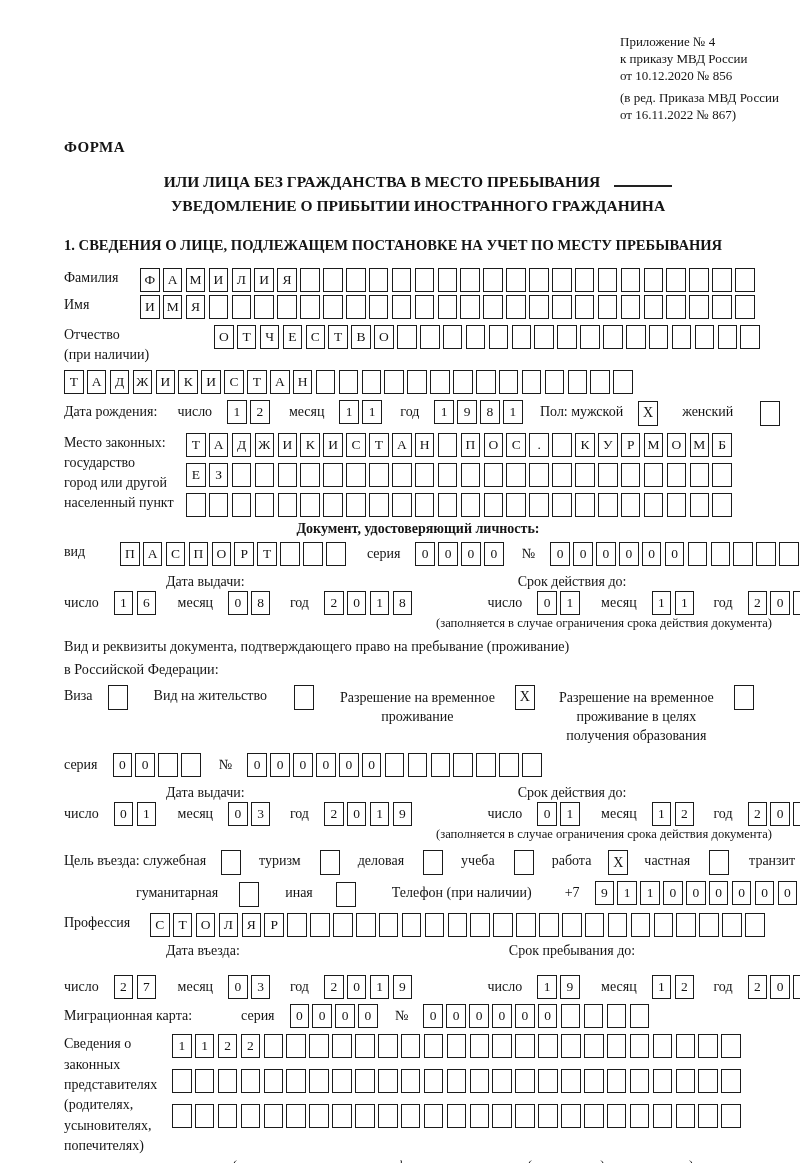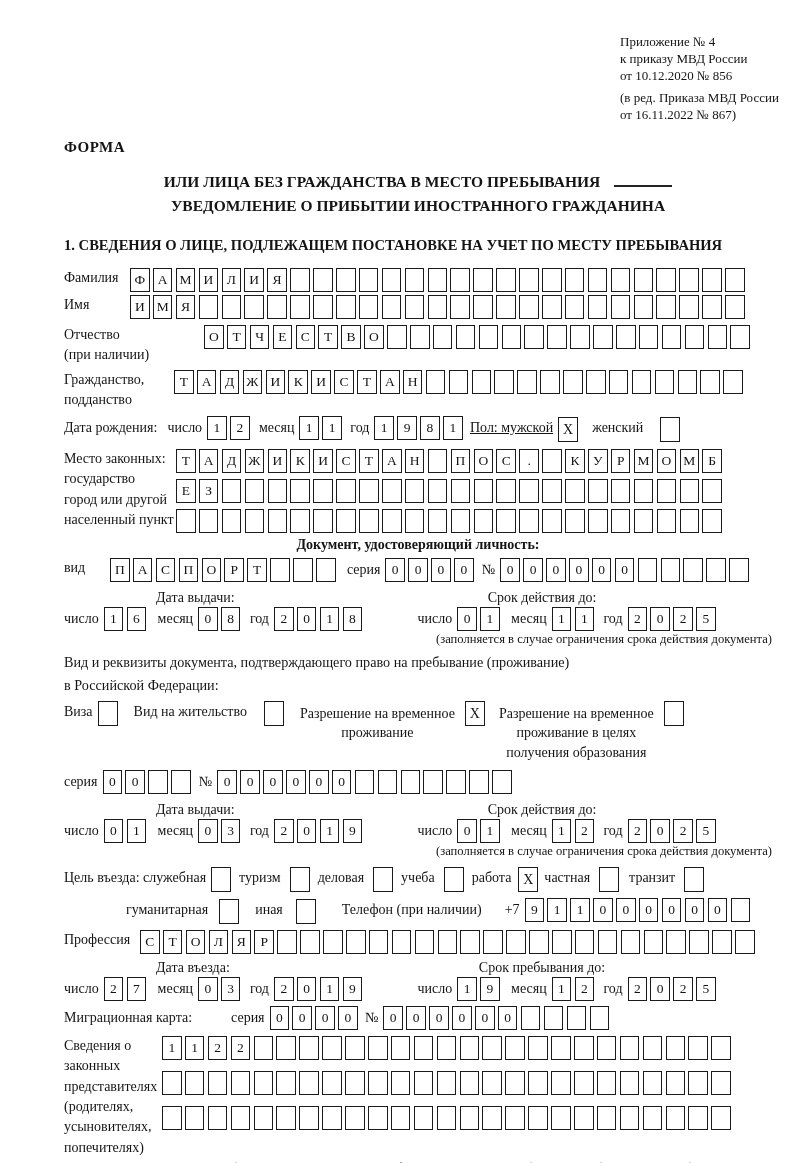--- a/index.html
+++ b/index.html
@@ -5,21 +5,21 @@
   html,body{margin:0;padding:0;background:#fff;}
   body{width:800px;height:1163px;overflow:hidden;font-family:"Liberation Serif","DejaVu Serif",serif;color:#141414;}
   .page{box-sizing:border-box;width:800px;height:1163px;padding:34px 28px 10px 64px;overflow:hidden;}
   .appendix{margin-left:556px;font-size:13px;line-height:1.3;white-space:nowrap;}
   .appendix .amend{margin-top:5px;}
   .forma{text-align:left;font-weight:bold;font-size:15px;margin-top:16px;padding-right:4px;letter-spacing:.5px;}
   .title{text-align:center;font-weight:bold;font-size:15.5px;line-height:1.5;margin-top:14px;}
   .tuline{display:inline-block;width:58px;border-bottom:2px solid #222;margin-left:14px;vertical-align:baseline;}
   .section{font-weight:bold;font-size:14.6px;margin-top:20px;}
   #formbody{margin-top:14px;}
-  .fline{display:flex;align-items:flex-start;flex-wrap:nowrap;margin-bottom:3px;}
+  .fline{display:flex;align-items:flex-start;flex-wrap:nowrap;margin-bottom:3px;gap:10px;}
   .lbl{font-size:14px;line-height:1.45;flex:none;white-space:nowrap;}
   .txt{font-size:14px;padding-top:4px;margin-right:5px;flex:none;white-space:nowrap;}
   .stack{font-size:14px;line-height:1.38;text-align:center;flex:none;padding-top:4px;white-space:nowrap;}
   .cellgrp{display:flex;flex:none;}
   .cell{box-sizing:border-box;flex:none;width:19.5px;height:24px;border:1.5px solid #1b1b1b;margin-right:3.4px;
         display:flex;align-items:center;justify-content:center;font-size:13.5px;background:#fff;}
   .cbx{box-sizing:border-box;flex:none;width:20px;height:25px;border:1.5px solid #1b1b1b;
        display:flex;align-items:center;justify-content:center;font-size:14px;background:#fff;margin-top:1px;}
   .gapseg{flex:none;}
   .cline{text-align:center;font-weight:bold;font-size:14px;margin:4px 0 5px 0;}
@@ -148,24 +148,20 @@
             <div class="cell"></div>
             <div class="cell"></div>
             <div class="cell"></div>
             <div class="cell"></div>
             <div class="cell"></div>
             <div class="cell"></div>
           </div>
         </div>
       </div>
       <div class="fline" style="margin-bottom: 6px;">
-        <div class="lbl gridlbl" style="width: 110px;">
-          <div>Гражданство,</div>
-          <div>подданство</div>
-        </div>
         <div class="gridrows" style="gap: 6px;">
           <div class="cellgrp">
             <div class="cell">Т</div>
             <div class="cell">А</div>
             <div class="cell">Д</div>
             <div class="cell">Ж</div>
             <div class="cell">И</div>
             <div class="cell">К</div>
             <div class="cell">И</div>
             <div class="cell">С</div>
@@ -201,21 +197,21 @@
           <div class="cell">1</div>
           <div class="cell">1</div>
         </div>
         <div class="txt" style="margin-left: 5px;">год</div>
         <div class="cellgrp">
           <div class="cell">1</div>
           <div class="cell">9</div>
           <div class="cell">8</div>
           <div class="cell">1</div>
         </div>
-        <div class="txt" style="margin-left: 4px; text-decoration: underline;">Пол: мужской</div>
+        <div class="txt" style="margin-left: 4px;">Пол: мужской</div>
         <div class="cbx">X</div>
         <div class="txt" style="margin-left: 14px;">женский</div>
         <div class="cbx" style="margin-left: 12px;"></div>
       </div>
       <div class="fline" style="margin-bottom: 2px;">
         <div class="lbl gridlbl" style="width: 112px;">
           <div>Место законных:</div>
           <div>государство</div>
           <div>город или другой</div>
           <div>населенный пункт</div>
@@ -536,21 +532,21 @@
           <div class="cell"></div>
           <div class="cell"></div>
           <div class="cell"></div>
           <div class="cell"></div>
           <div class="cell"></div>
           <div class="cell"></div>
           <div class="cell"></div>
           <div class="cell"></div>
         </div>
       </div>
-      <div class="fline" style="margin-bottom: 1px; text-align: right;">
+      <div class="fline" style="margin-bottom: 16px; text-align: right;">
         <div class="gapseg" style="width: 92px;"></div>
         <div class="txt">Дата въезда:</div>
         <div class="gapseg" style="width: 244px;"></div>
         <div class="txt">Срок пребывания до:</div>
       </div>
       <div class="fline" style="margin-bottom: 5px;">
         <div class="txt">число</div>
         <div class="cellgrp">
           <div class="cell">2</div>
           <div class="cell">7</div>

